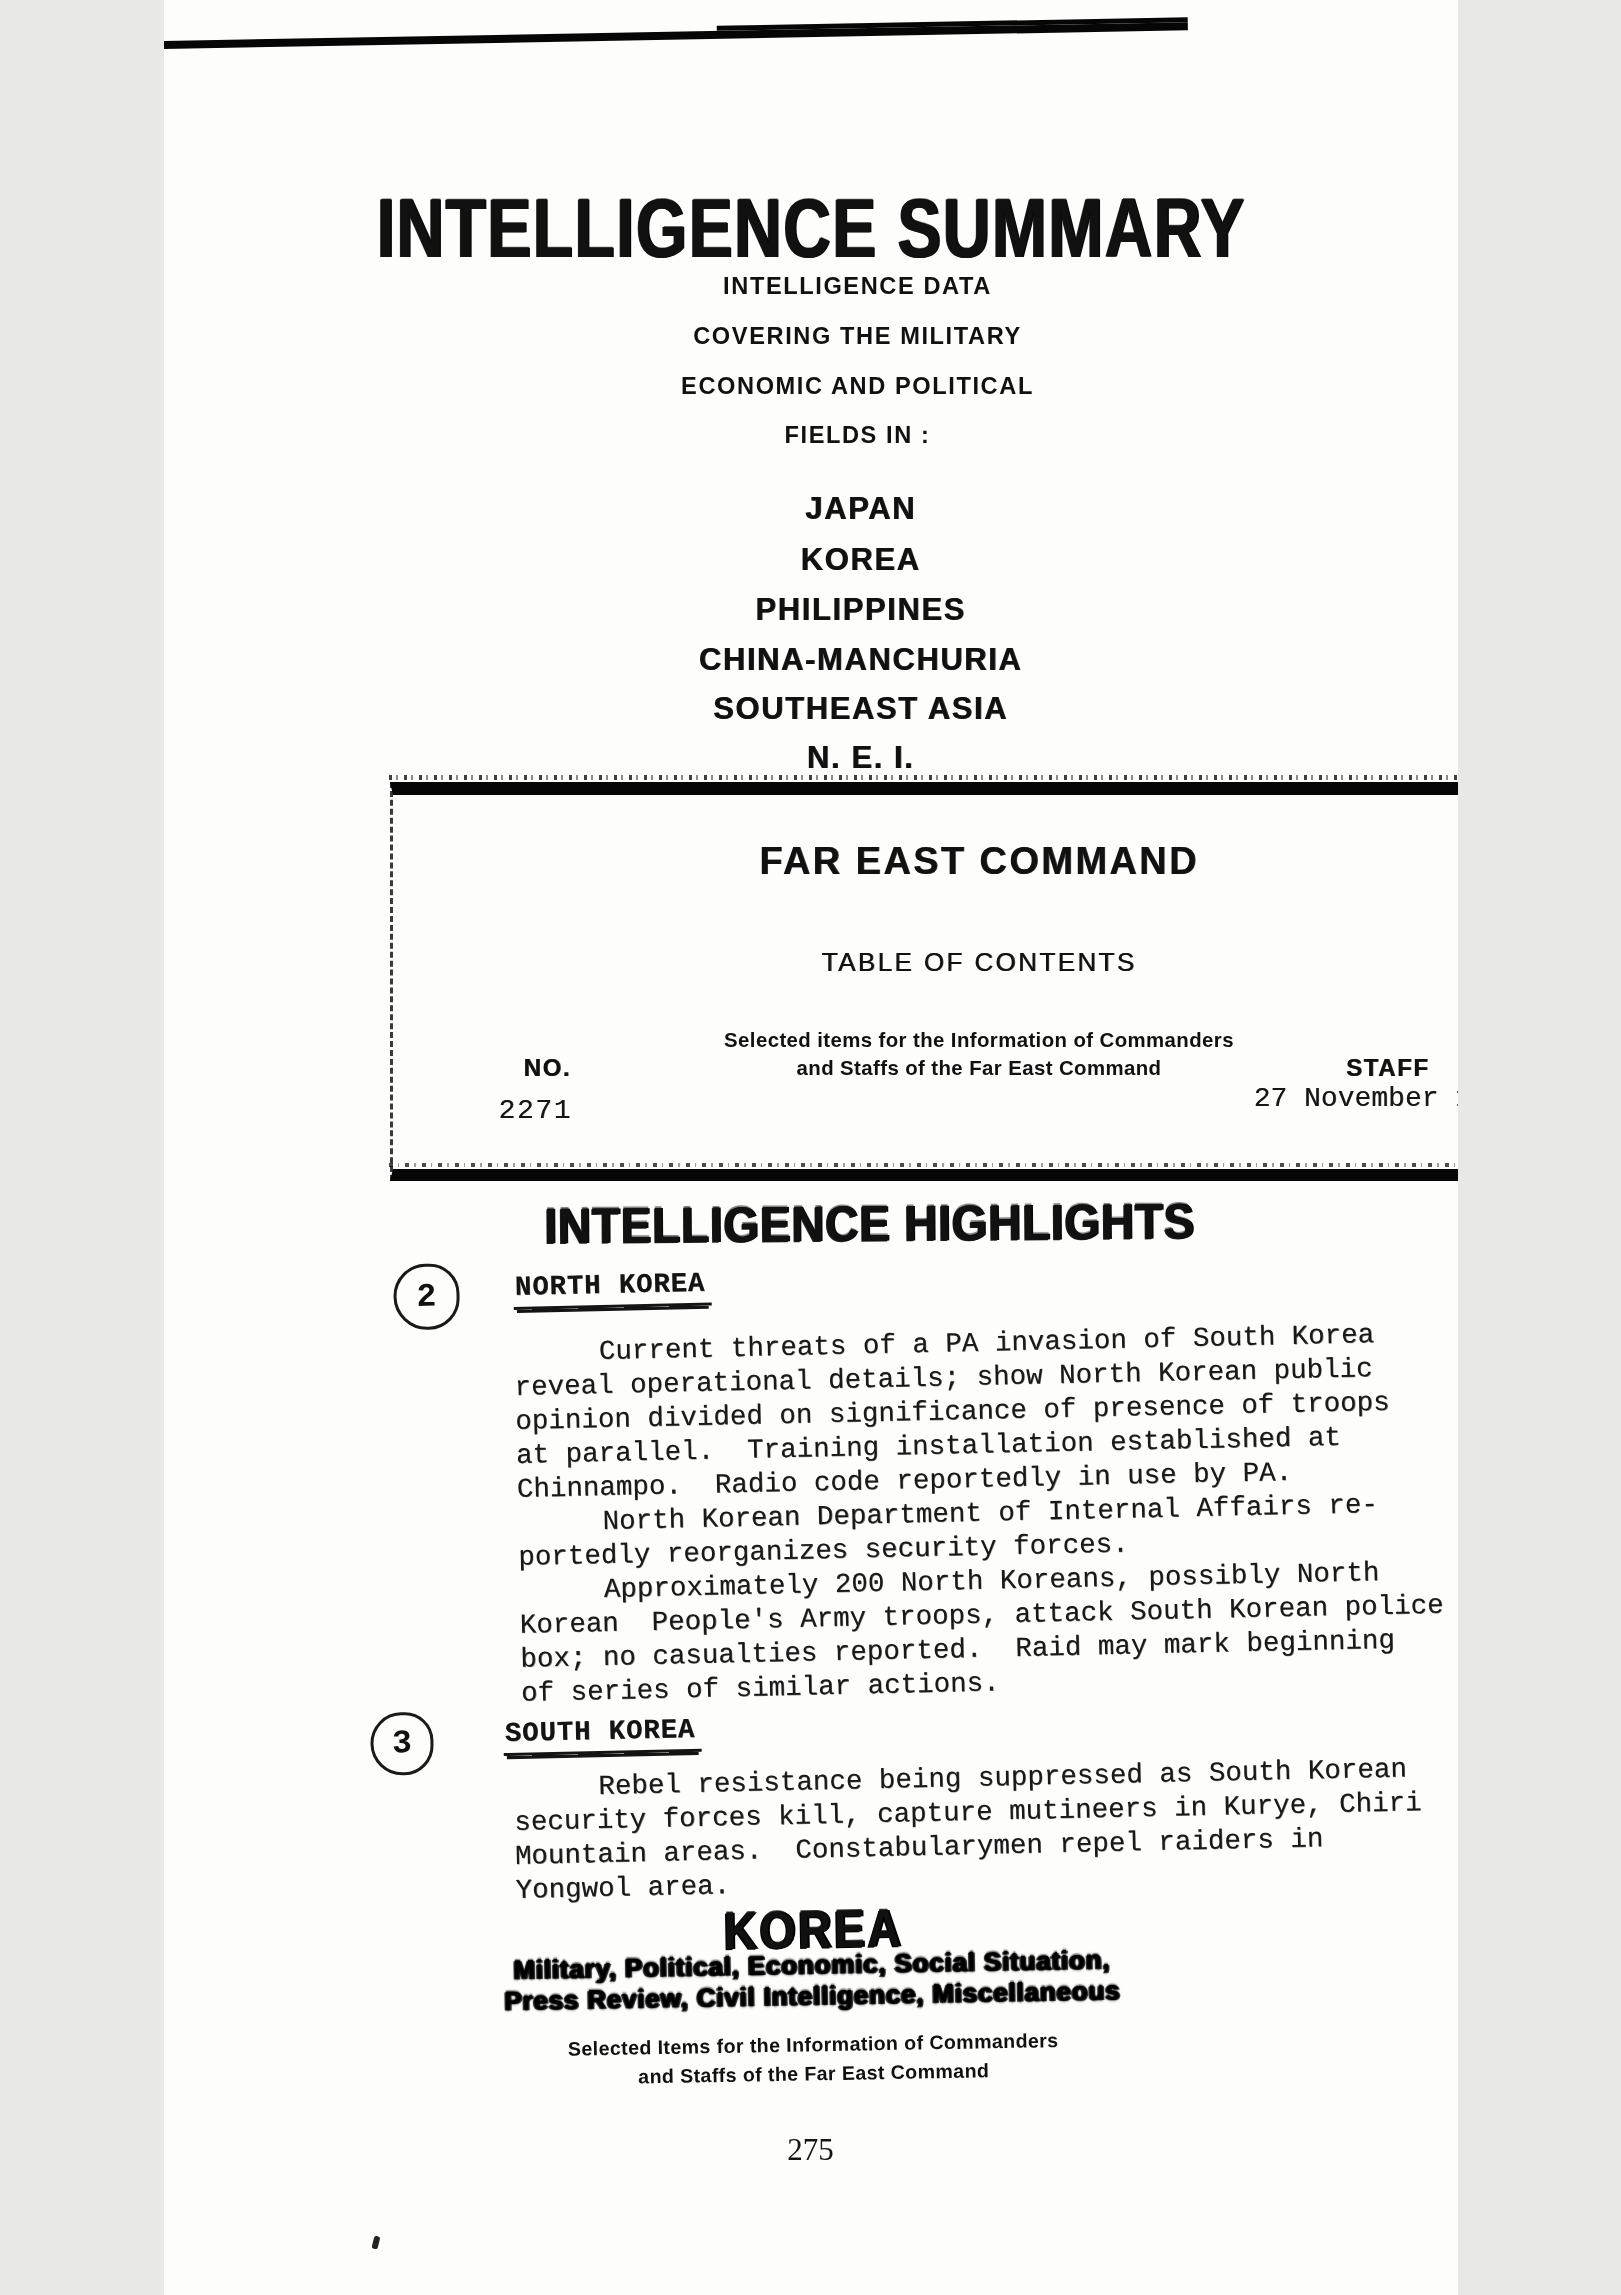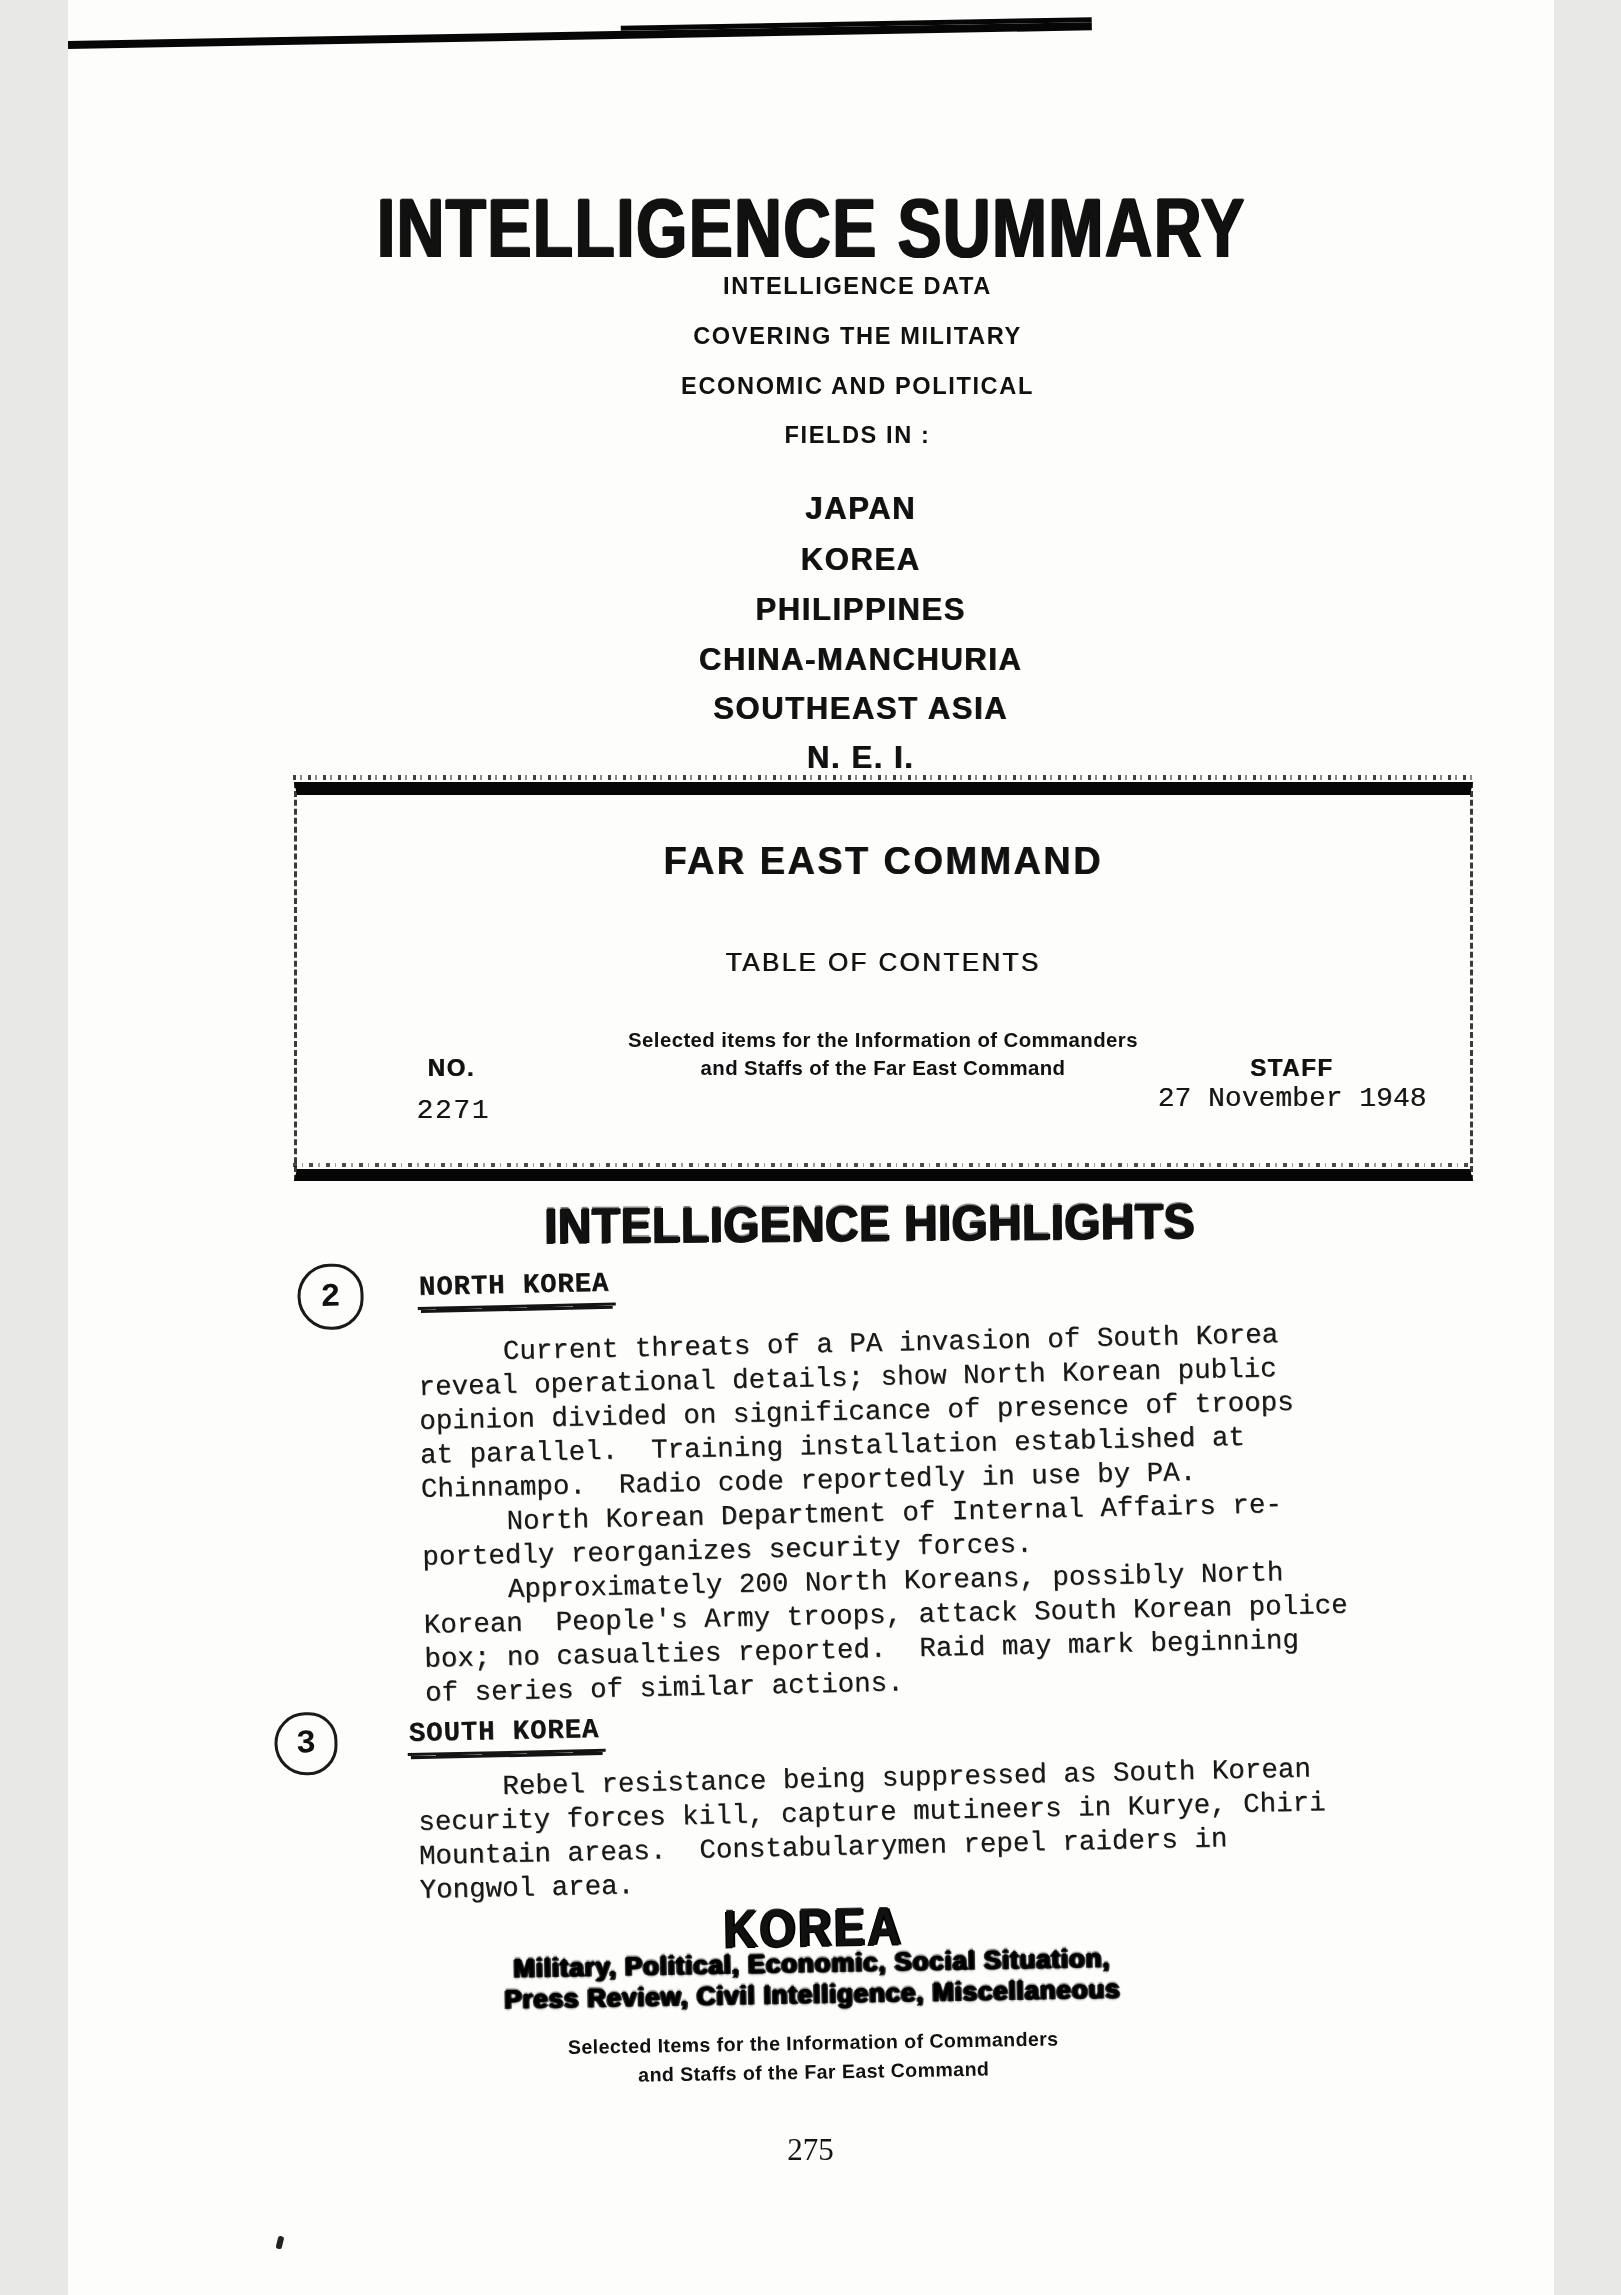--- a/index.html
+++ b/index.html
@@ -1,17 +1,17 @@
 <!DOCTYPE html>
 <html style="font-size:12.6px"><head>
 <meta charset="utf-8">
 <style>
   html,body{margin:0;padding:0;background:#e8e8e6;}
   .page{
-    position:relative; width:1486px; height:2295px; margin:0 auto;
+    position:relative; width:1294px; height:2295px; margin:0 auto;
     background:#fdfdfc; color:#111;
     font-family:"Liberation Sans", sans-serif;
     overflow:hidden;
   }
   .abs{position:absolute;}
   .ctr{left:0; width:100%; text-align:center;}
 
   
   .top-rule{top:41px; left:0; width:1024px; height:7.9px; background:#060606;
     transform:rotate(-1.05deg); transform-origin:left center;}
@@ -39,21 +39,21 @@
   .cmd2{top:45px;  font-size:38px; font-weight:800; letter-spacing:2.4px;}
   .cmd3{top:88px; font-size:26px; font-weight:800; letter-spacing:1.6px;}
   .toc {top:152px; font-size:26px; font-weight:400; letter-spacing:2.4px;}
   .dist{font-size:20.4px; font-weight:700; letter-spacing:0.4px; text-shadow:none;}
   .dist1{top:234px;} .dist2{top:262px;}
   .col-label{font-size:24px; font-weight:800; letter-spacing:1.6px; top:259px;}
   .no-label{left:131px; width:auto; text-align:center;}
   .date-label{right:136px; left:auto; width:auto; text-align:right;}
   .mono{font-family:"Liberation Mono","DejaVu Sans Mono",monospace; white-space:pre; color:#161616;
     text-shadow:0.4px 0.4px 0 rgba(0,0,0,.55);}
-  .issue-no{top:300px; left:120px; width:auto; text-align:left; font-size:28px; letter-spacing:1.6px;}
+  .issue-no{top:300px; left:106px; width:auto; text-align:left; font-size:28px; letter-spacing:1.6px;}
   .date-value{top:288px; right:43px; left:auto; width:auto; text-align:center; font-size:28px;}
 
   
   .highlights-heading{top:1195px; padding-left:61px; font-size:50px; font-weight:800; letter-spacing:0.8px;
     transform:scaleX(.92) rotate(-.4deg);
     text-shadow:1.6px 0 0 #0a0a0a,-0.8px 0.8px 0 rgba(0,0,0,.85),0 -1.6px 0.8px rgba(0,0,0,.5);}
 
   .hl-section{left:0; width:100%; transform:rotate(-1.25deg); transform-origin:345px 15.7px;}
   .sec-nk{top:1256px; height:471px;} .sec-sk{top:1705px; height:220px;}
   .ref-circle{position:absolute; box-sizing:border-box; border:3.9px solid #1a1a1a; border-radius:52% 48% 50% 54%;

